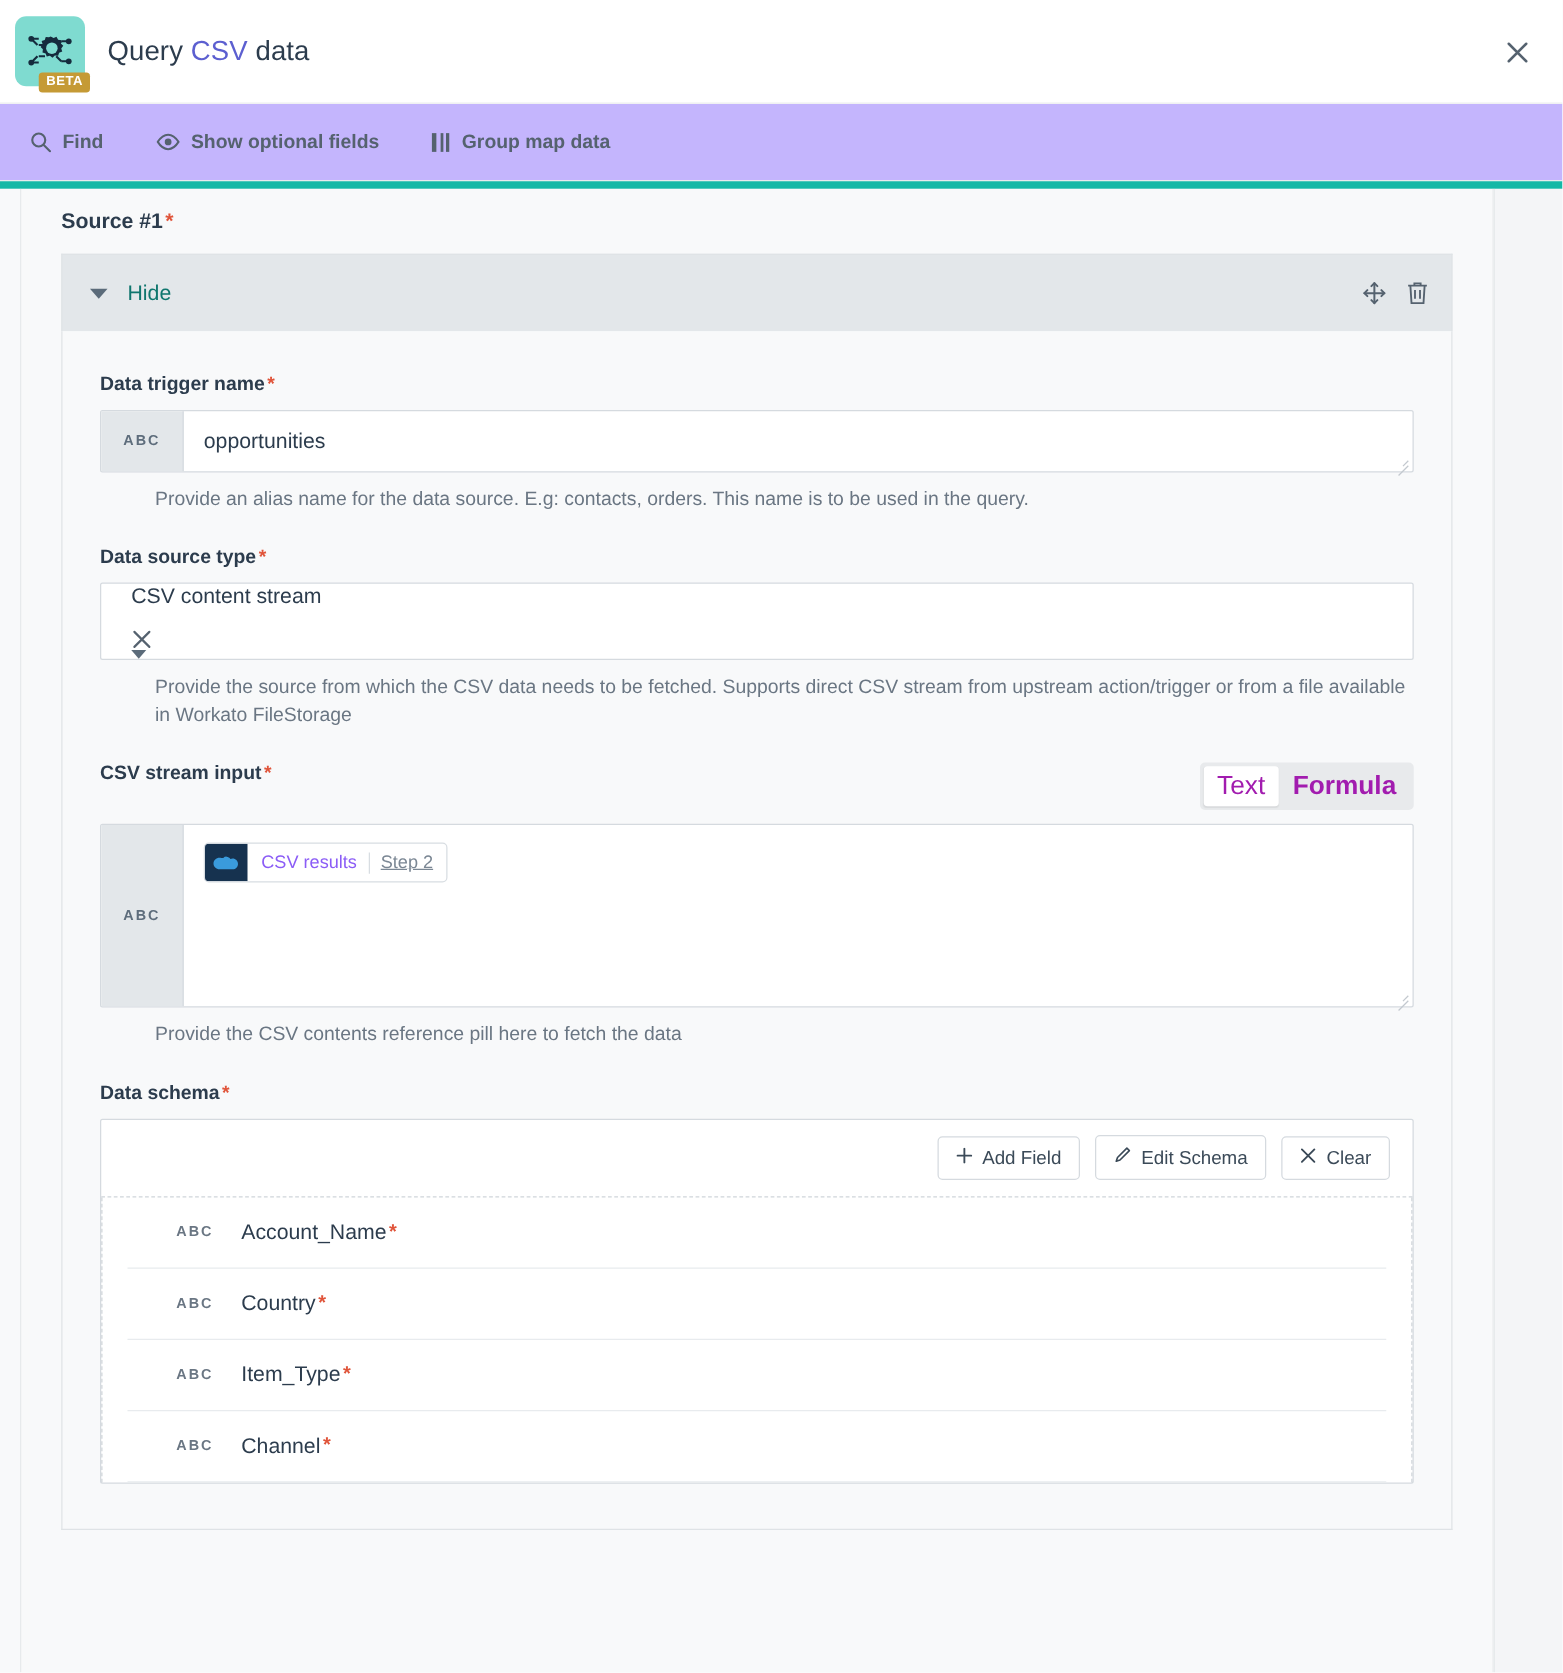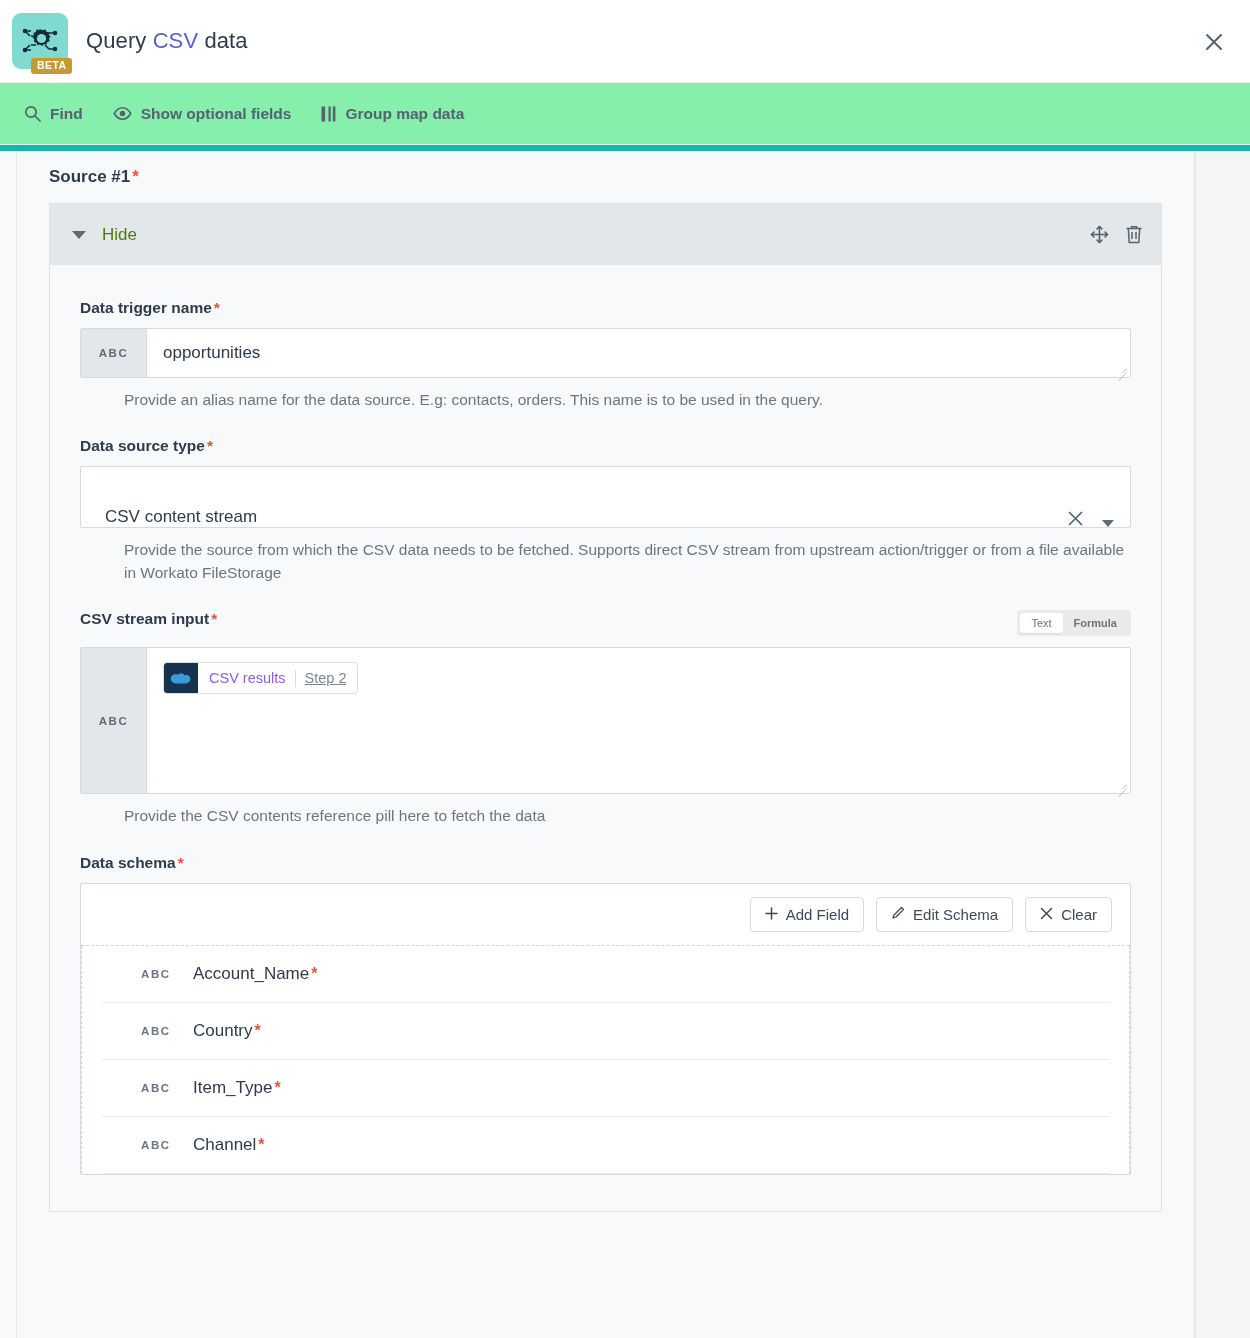--- a/index.html
+++ b/index.html
@@ -38,22 +38,22 @@
   }
   .title-text .accent{ color:#5c5fd0; }
   .close-btn{
     position:absolute; right:20px; top:26px;
     width:32px;height:32px; display:flex;align-items:center;justify-content:center;
     cursor:pointer;
   }
 
   
   .toolbar{
-    height:62px; background:#86efac;
-    display:flex; align-items:center; gap:0px;
+    height:62px; background:#c4b5fd;
+    display:flex; align-items:center; gap:12px;
     padding:0 24px;
     border-bottom:1px solid #e7eaec;
   }
   .tool{
     display:flex;align-items:center;gap:9px;
     font-size:15.5px; font-weight:bold; color:#55626f;
     cursor:pointer; margin-right:30px;
   }
   .tool svg{ display:block; }
 
@@ -93,21 +93,21 @@
     height:62px; background:#e3e7ea;
     display:flex; align-items:center;
     padding:0 18px 0 22px;
     border:1px solid #dfe3e6;
     border-bottom:none;
   }
   .caret{
     width:0;height:0;border-left:7px solid transparent;border-right:7px solid transparent;
     border-top:8px solid #5b6b7a; margin-right:16px; cursor:pointer;
   }
-  .card-head-label{ font-size:17px; color:#4d7c0f; flex:1;}
+  .card-head-label{ font-size:17px; color:#0f766e; flex:1;}
   .head-icons{ display:flex; align-items:center; gap:16px;}
   .head-icons span{cursor:pointer; display:flex;}
 
   .card-body{ padding:34px 30px 10px 30px;}
 
   .field{ margin-bottom:26px;}
   .flabel{
     font-size:15.5px; font-weight:bold; color:#2c3c4d;
     margin-bottom:11px; display:flex; align-items:center;
   }
@@ -132,36 +132,36 @@
   }
   .resize i{ position:absolute; right:0; background:#c3c9cf; height:1px; transform:rotate(-45deg); transform-origin:right bottom;}
   .resize i:nth-child(1){ bottom:1px; width:11px;}
   .resize i:nth-child(2){ bottom:5px; width:6px;}
 
   .hint{ font-size:15.5px; color:#6a7683; margin-top:11px; line-height:1.45;margin-left:44px;}
 
   
   .sel{
     border:1px solid #d5dadf; background:#fff; border-radius:2px;
-    height:62px; display:flex; align-items:flex-end; padding:0 16px 0 24px;
+    height:62px; display:flex; align-items:flex-start; padding:0 16px 0 24px;flex-direction:column;
   }
   .sel-val{ flex:1; font-size:17px; color:#2c3c4d;}
   .sel-x, .sel-ar{ cursor:pointer; display:flex; align-items:center; }
   .sel-x{ margin-right:18px;}
   .arrow-d{
     width:0;height:0;border-left:6px solid transparent;border-right:6px solid transparent;
     border-top:7px solid #5b6b7a;
   }
 
   
   .tf{
     display:flex; background:#e8eaec; border-radius:4px; padding:3px; align-self:flex-start;
   }
   .tf div{
-    font-size:11px; padding:4px 11px; border-radius:3px; color:#737373; cursor:pointer;
+    font-size:21px; padding:4px 11px; border-radius:3px; color:#a21caf; cursor:pointer;
   }
   .tf div.on{ background:#fff; font-weight:normal; box-shadow:0 1px 1px rgba(0,0,0,.07);}
 
   
   .pill{
     display:inline-flex; align-items:stretch; border:1px solid #d8dde2;
     border-radius:4px; overflow:hidden; background:#fff; height:32px;
   }
   .pill-logo{ width:34px; background:#16324f; display:flex;align-items:center;justify-content:center;}
   .pill-txt{ display:flex;align-items:center; padding:0 11px; font-size:14.5px;}

